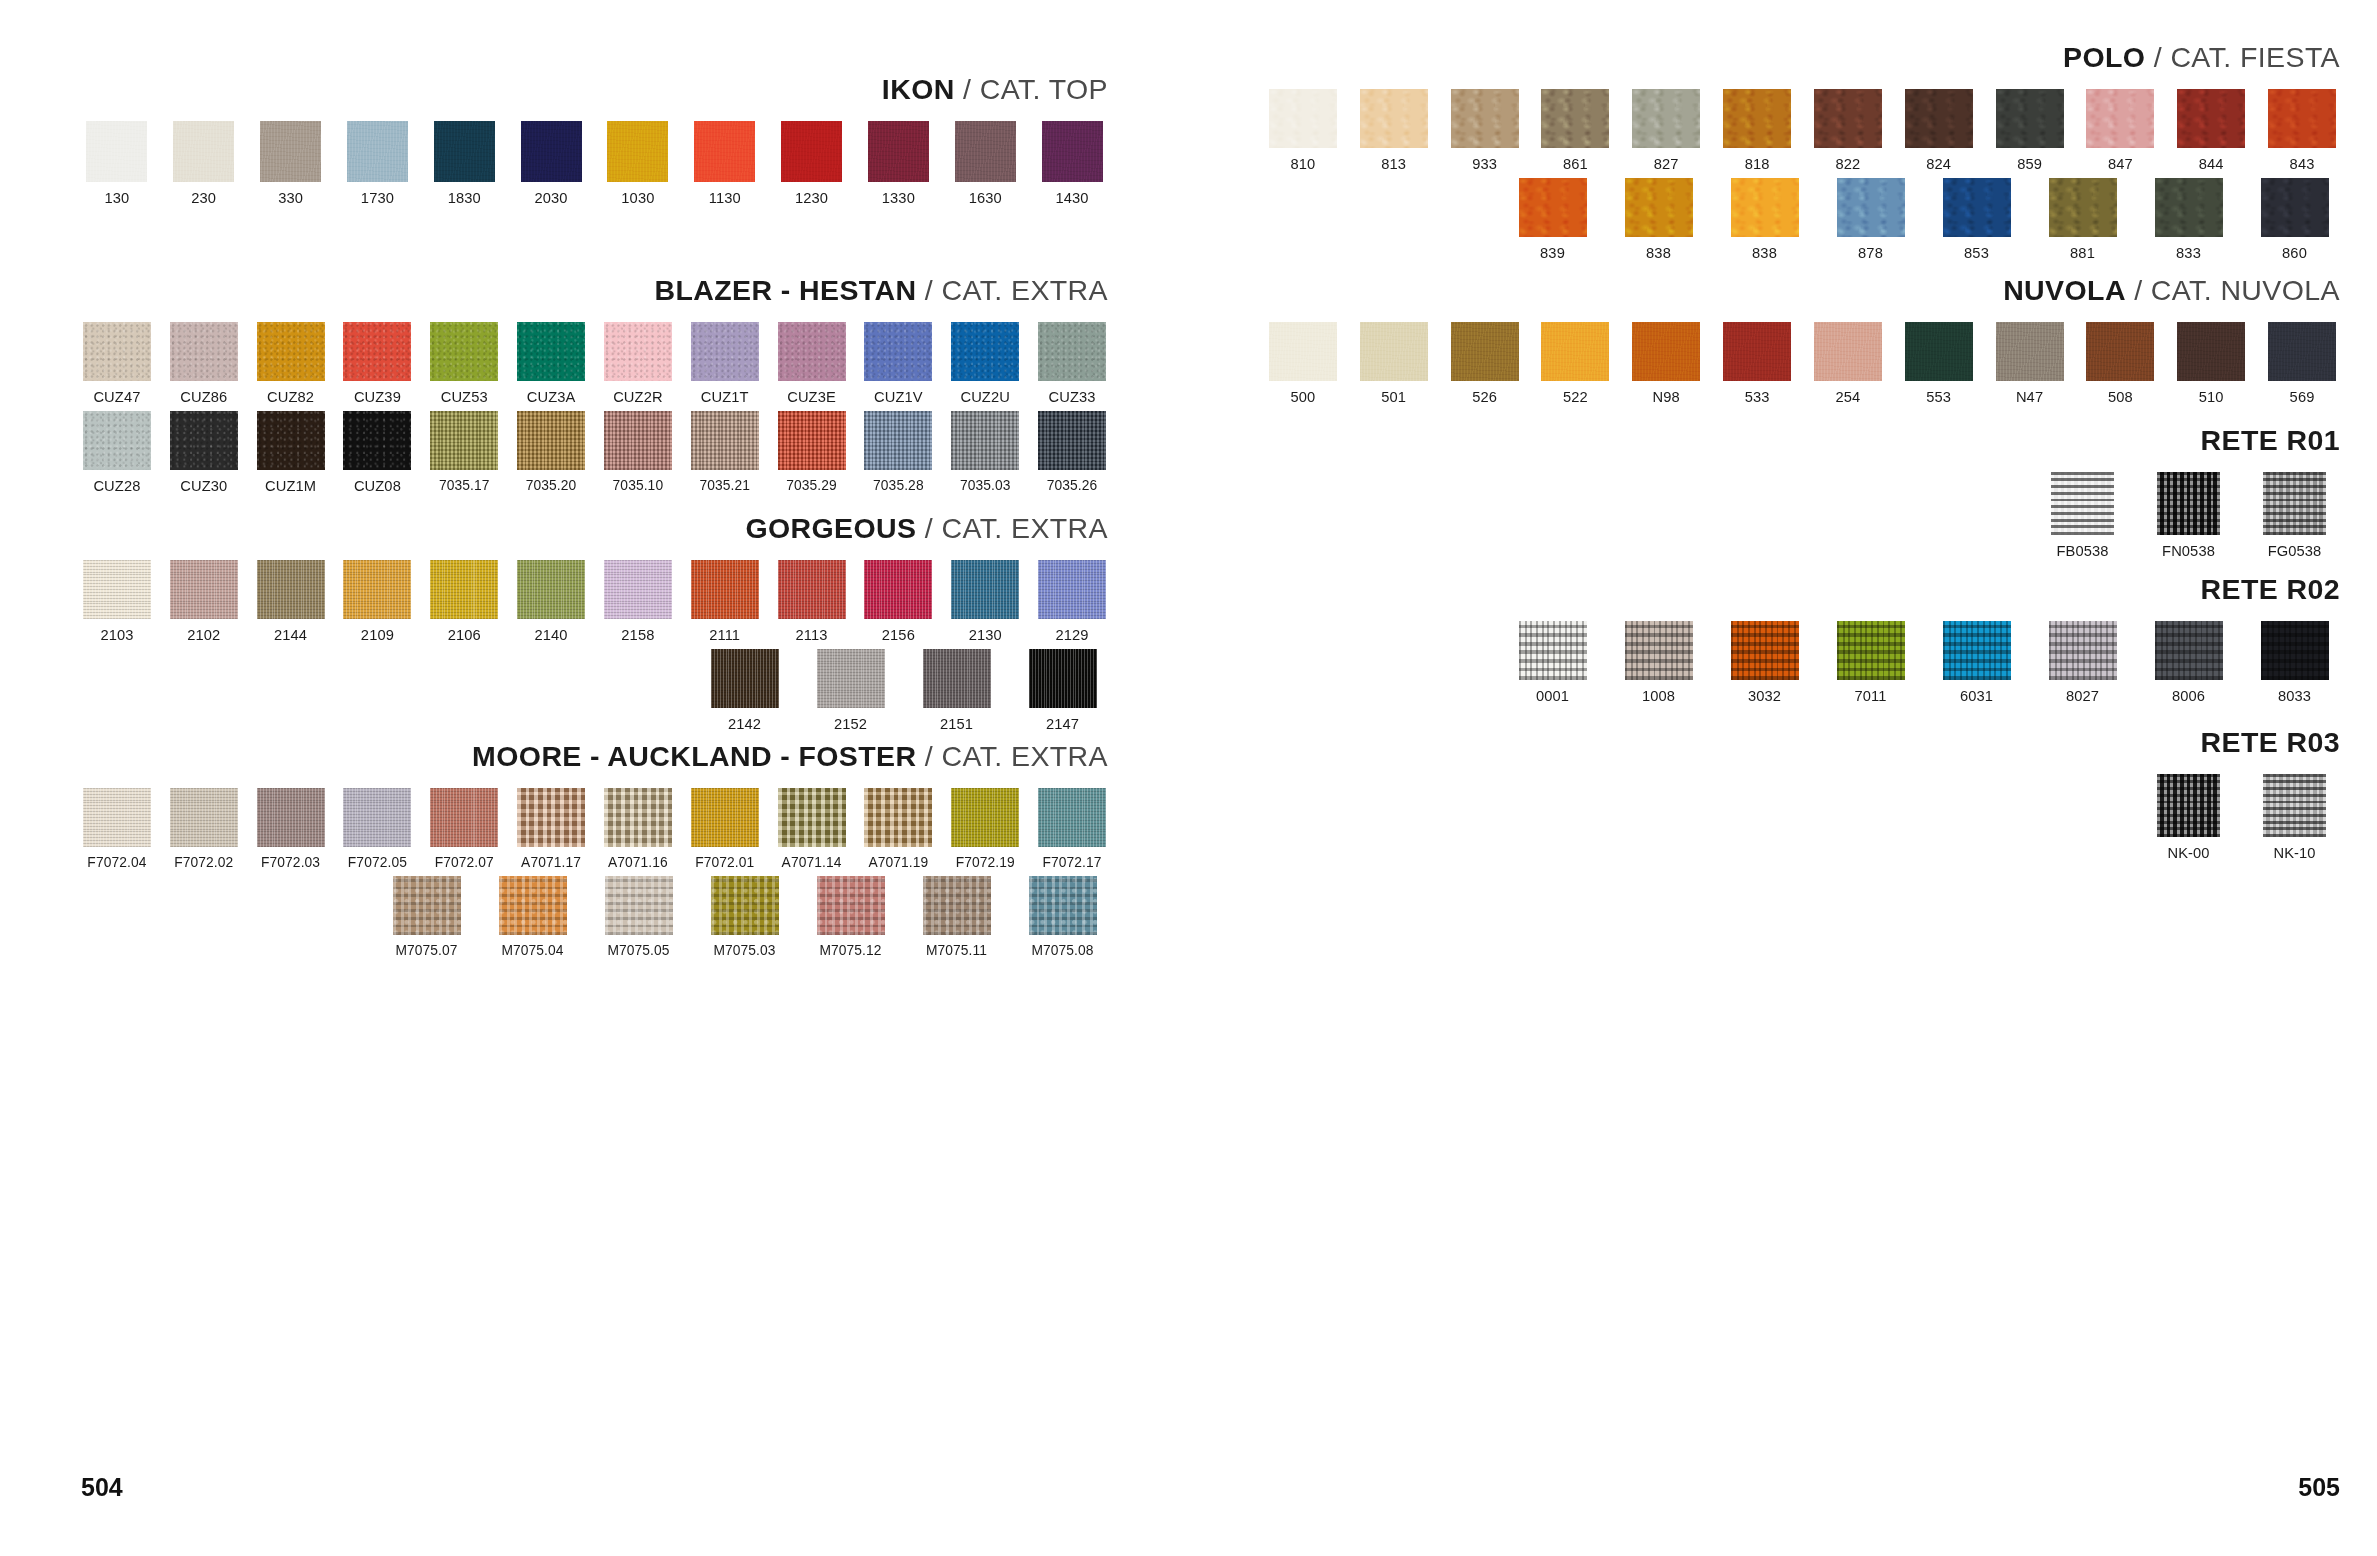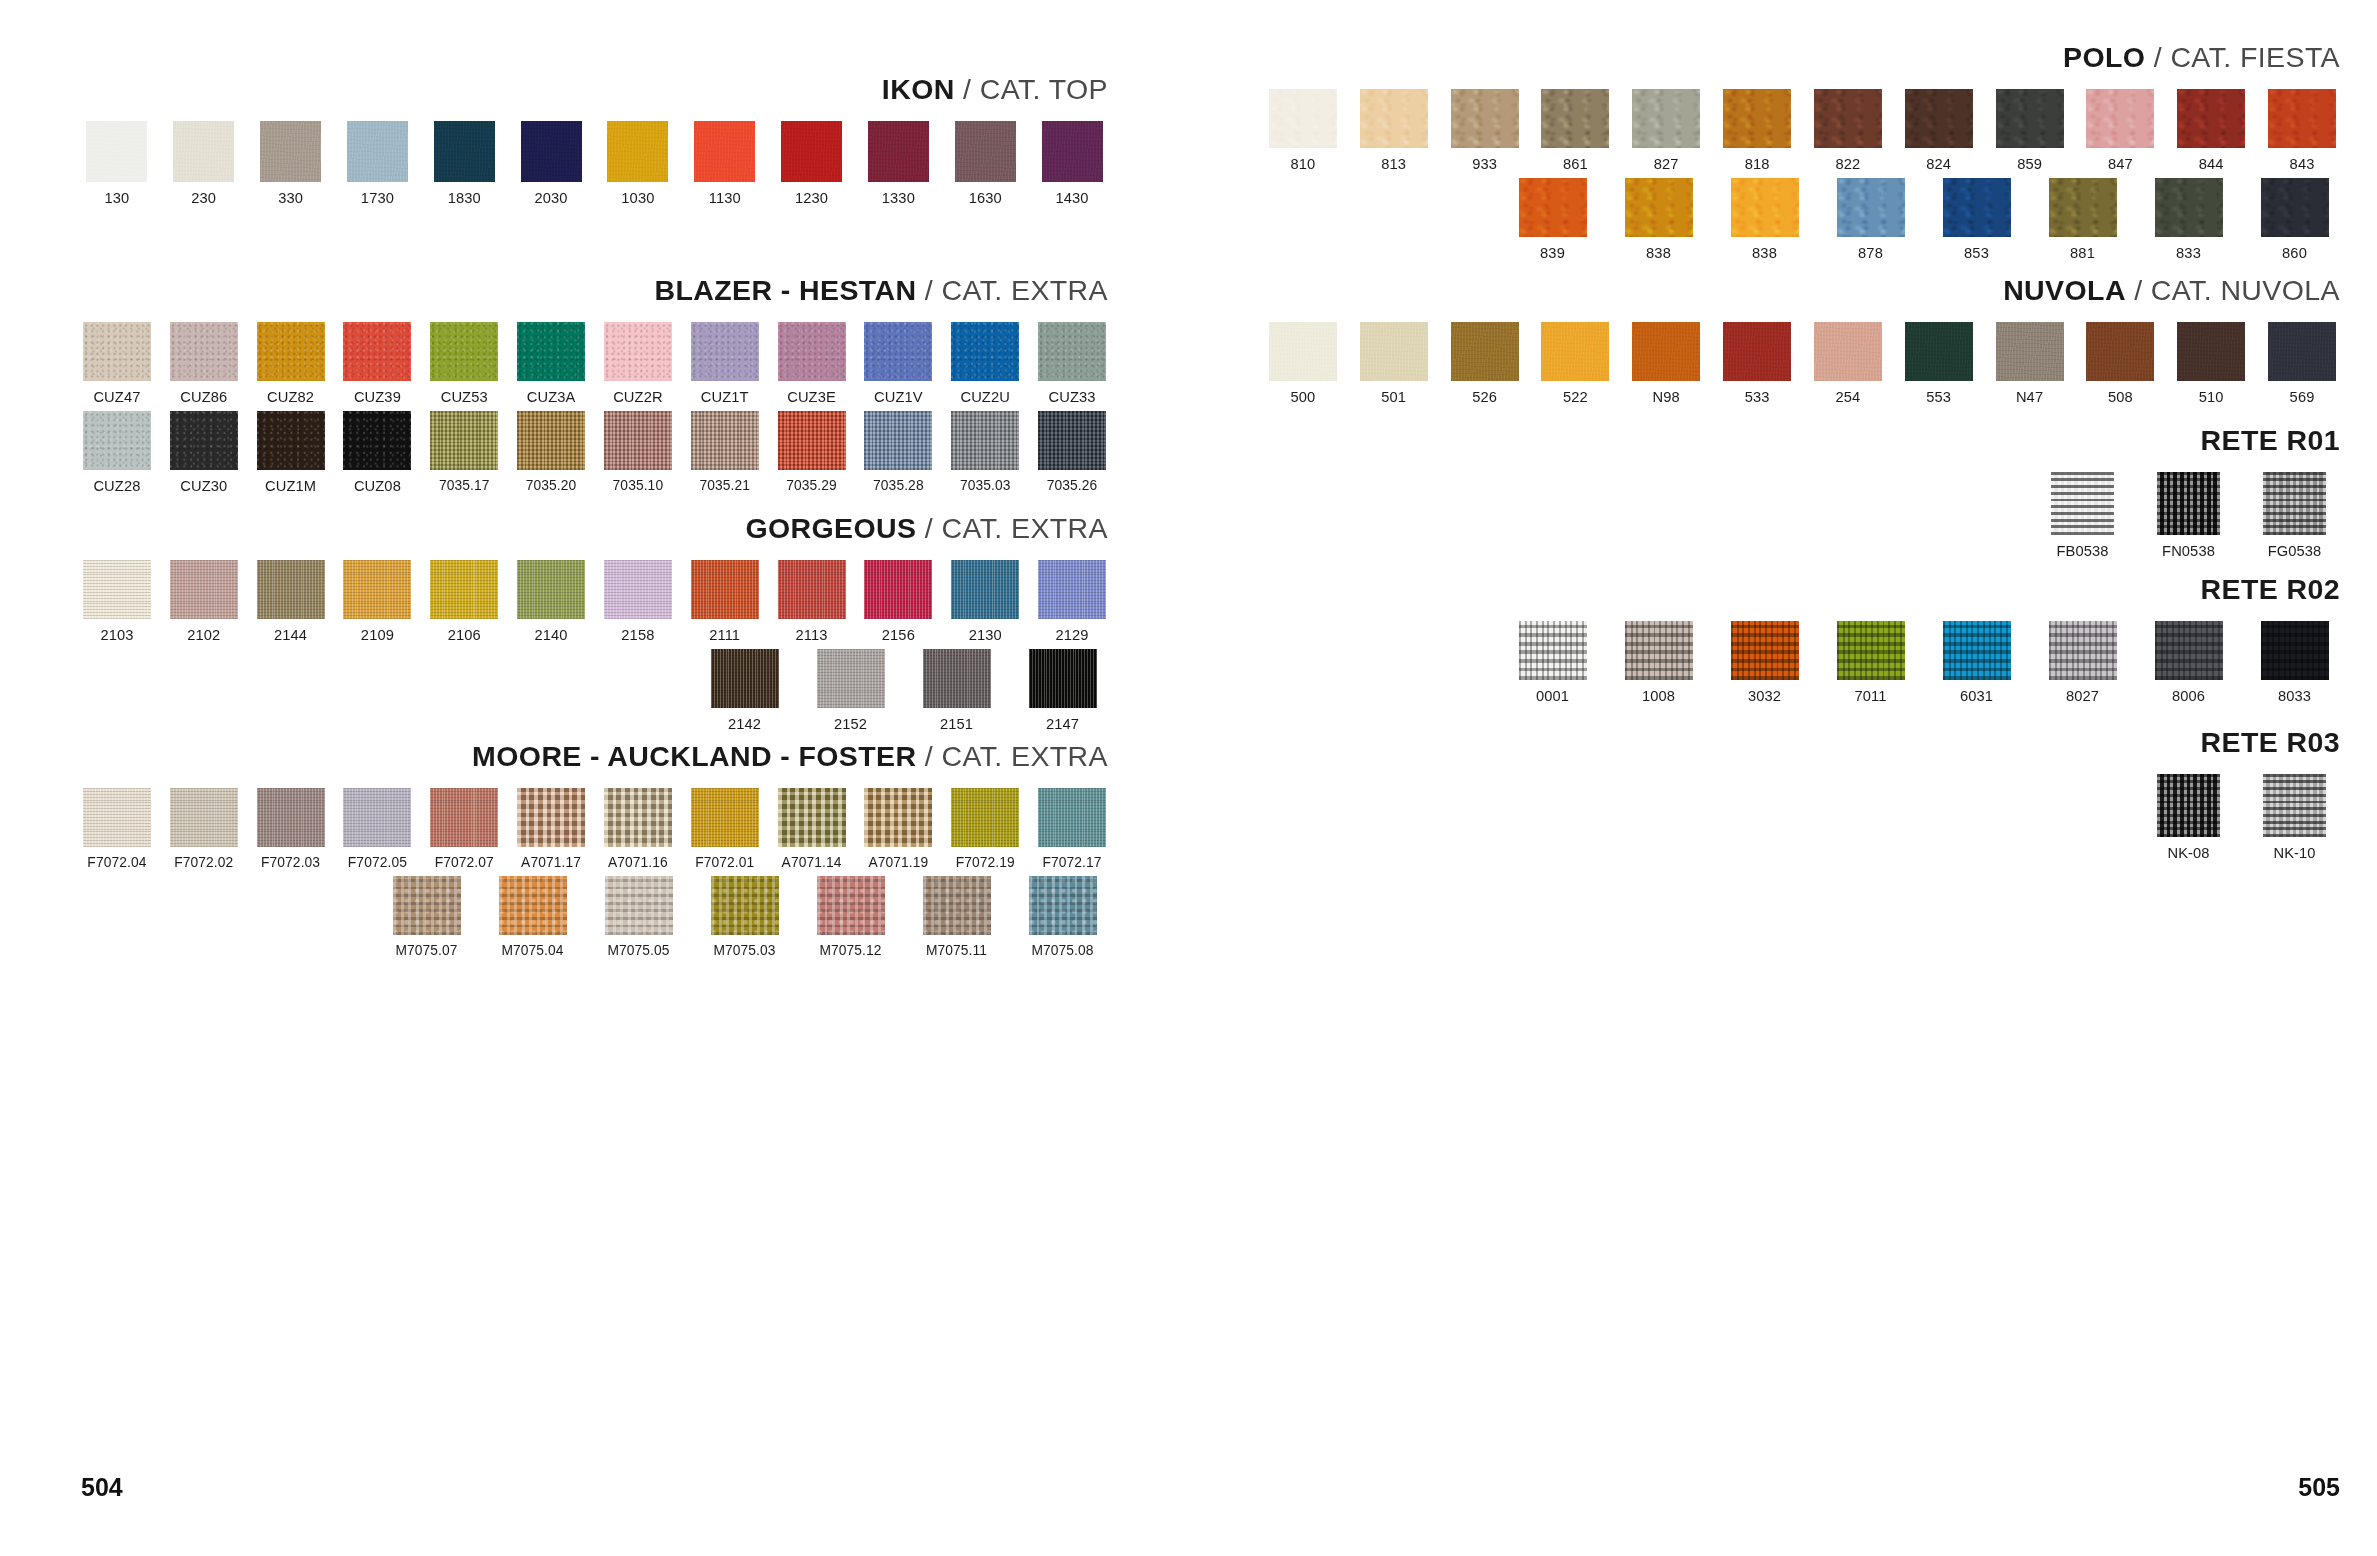--- a/index.html
+++ b/index.html
@@ -676,21 +676,21 @@
               <div class="sw tall tx-knit" style="background: rgb(26, 27, 32);"></div>
               <div class="lbl">8033</div>
             </div>
           </div>
         </div>
         <div class="block-r" style="top: 728px;">
           <div class="sec-head"><span class="nm">RETE R03</span></div>
           <div class="row right">
             <div class="cell">
               <div class="sw mesh tx-mesh" style="background: rgb(27, 27, 27);"></div>
-              <div class="lbl">NK-08</div>
+              <div class="lbl">NK-00</div>
             </div>
             <div class="cell">
               <div class="sw mesh tx-mesh" style="background: rgb(165, 165, 165);"></div>
               <div class="lbl">NK-10</div>
             </div>
           </div>
         </div>
       </div>
     <div class="pageno r">505</div>
   </div>

